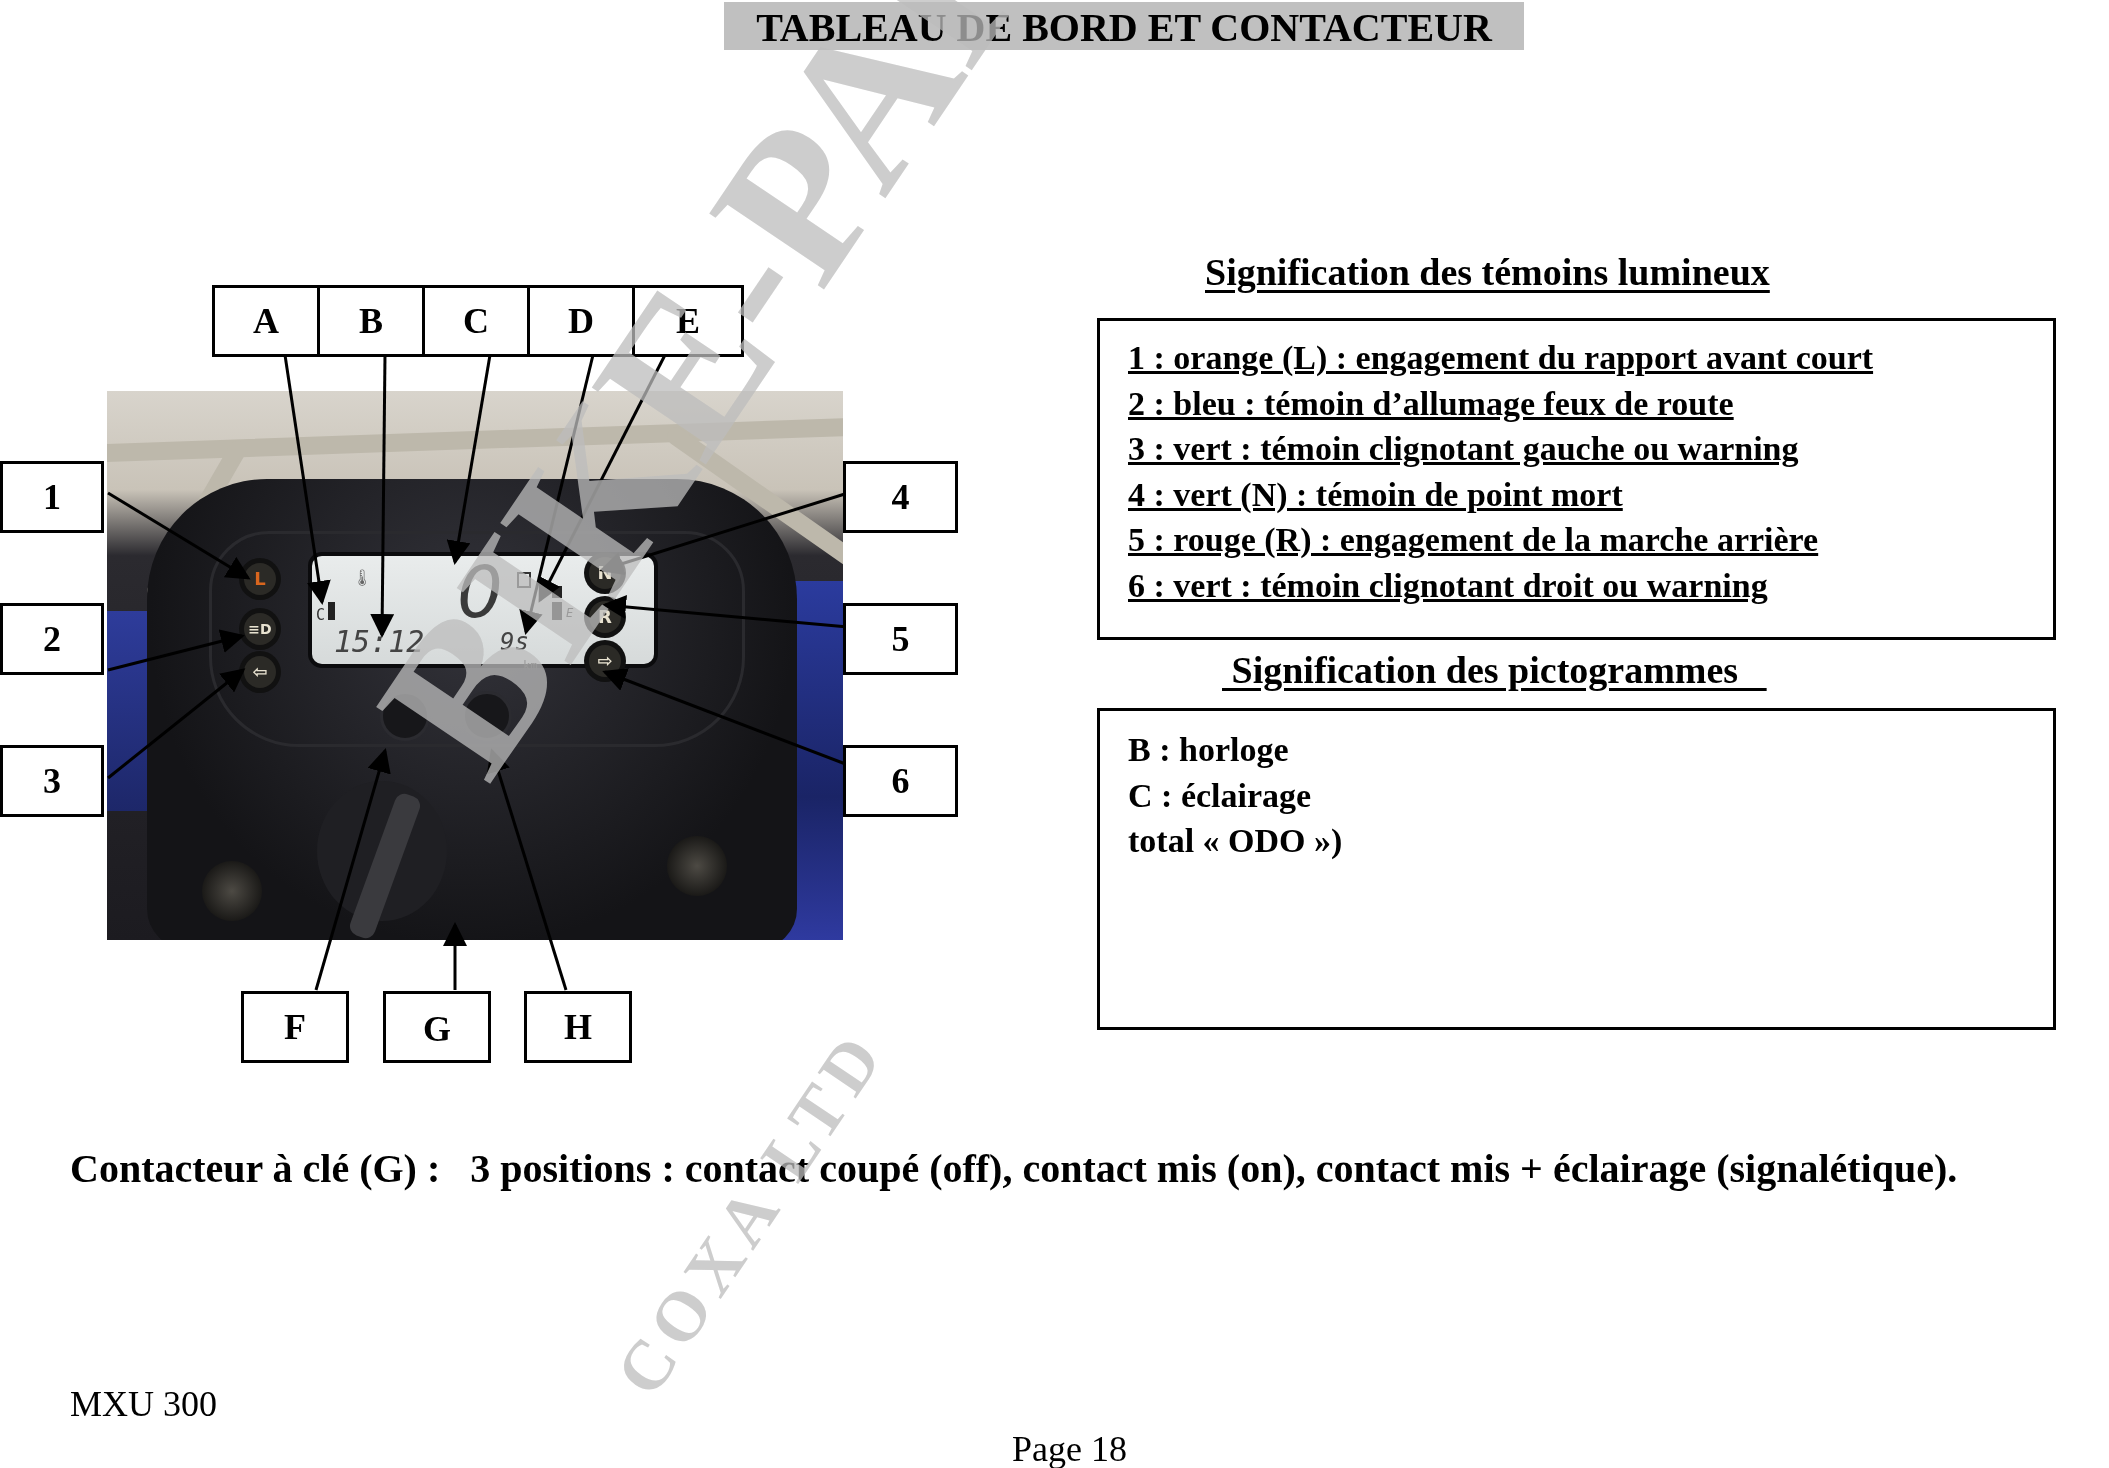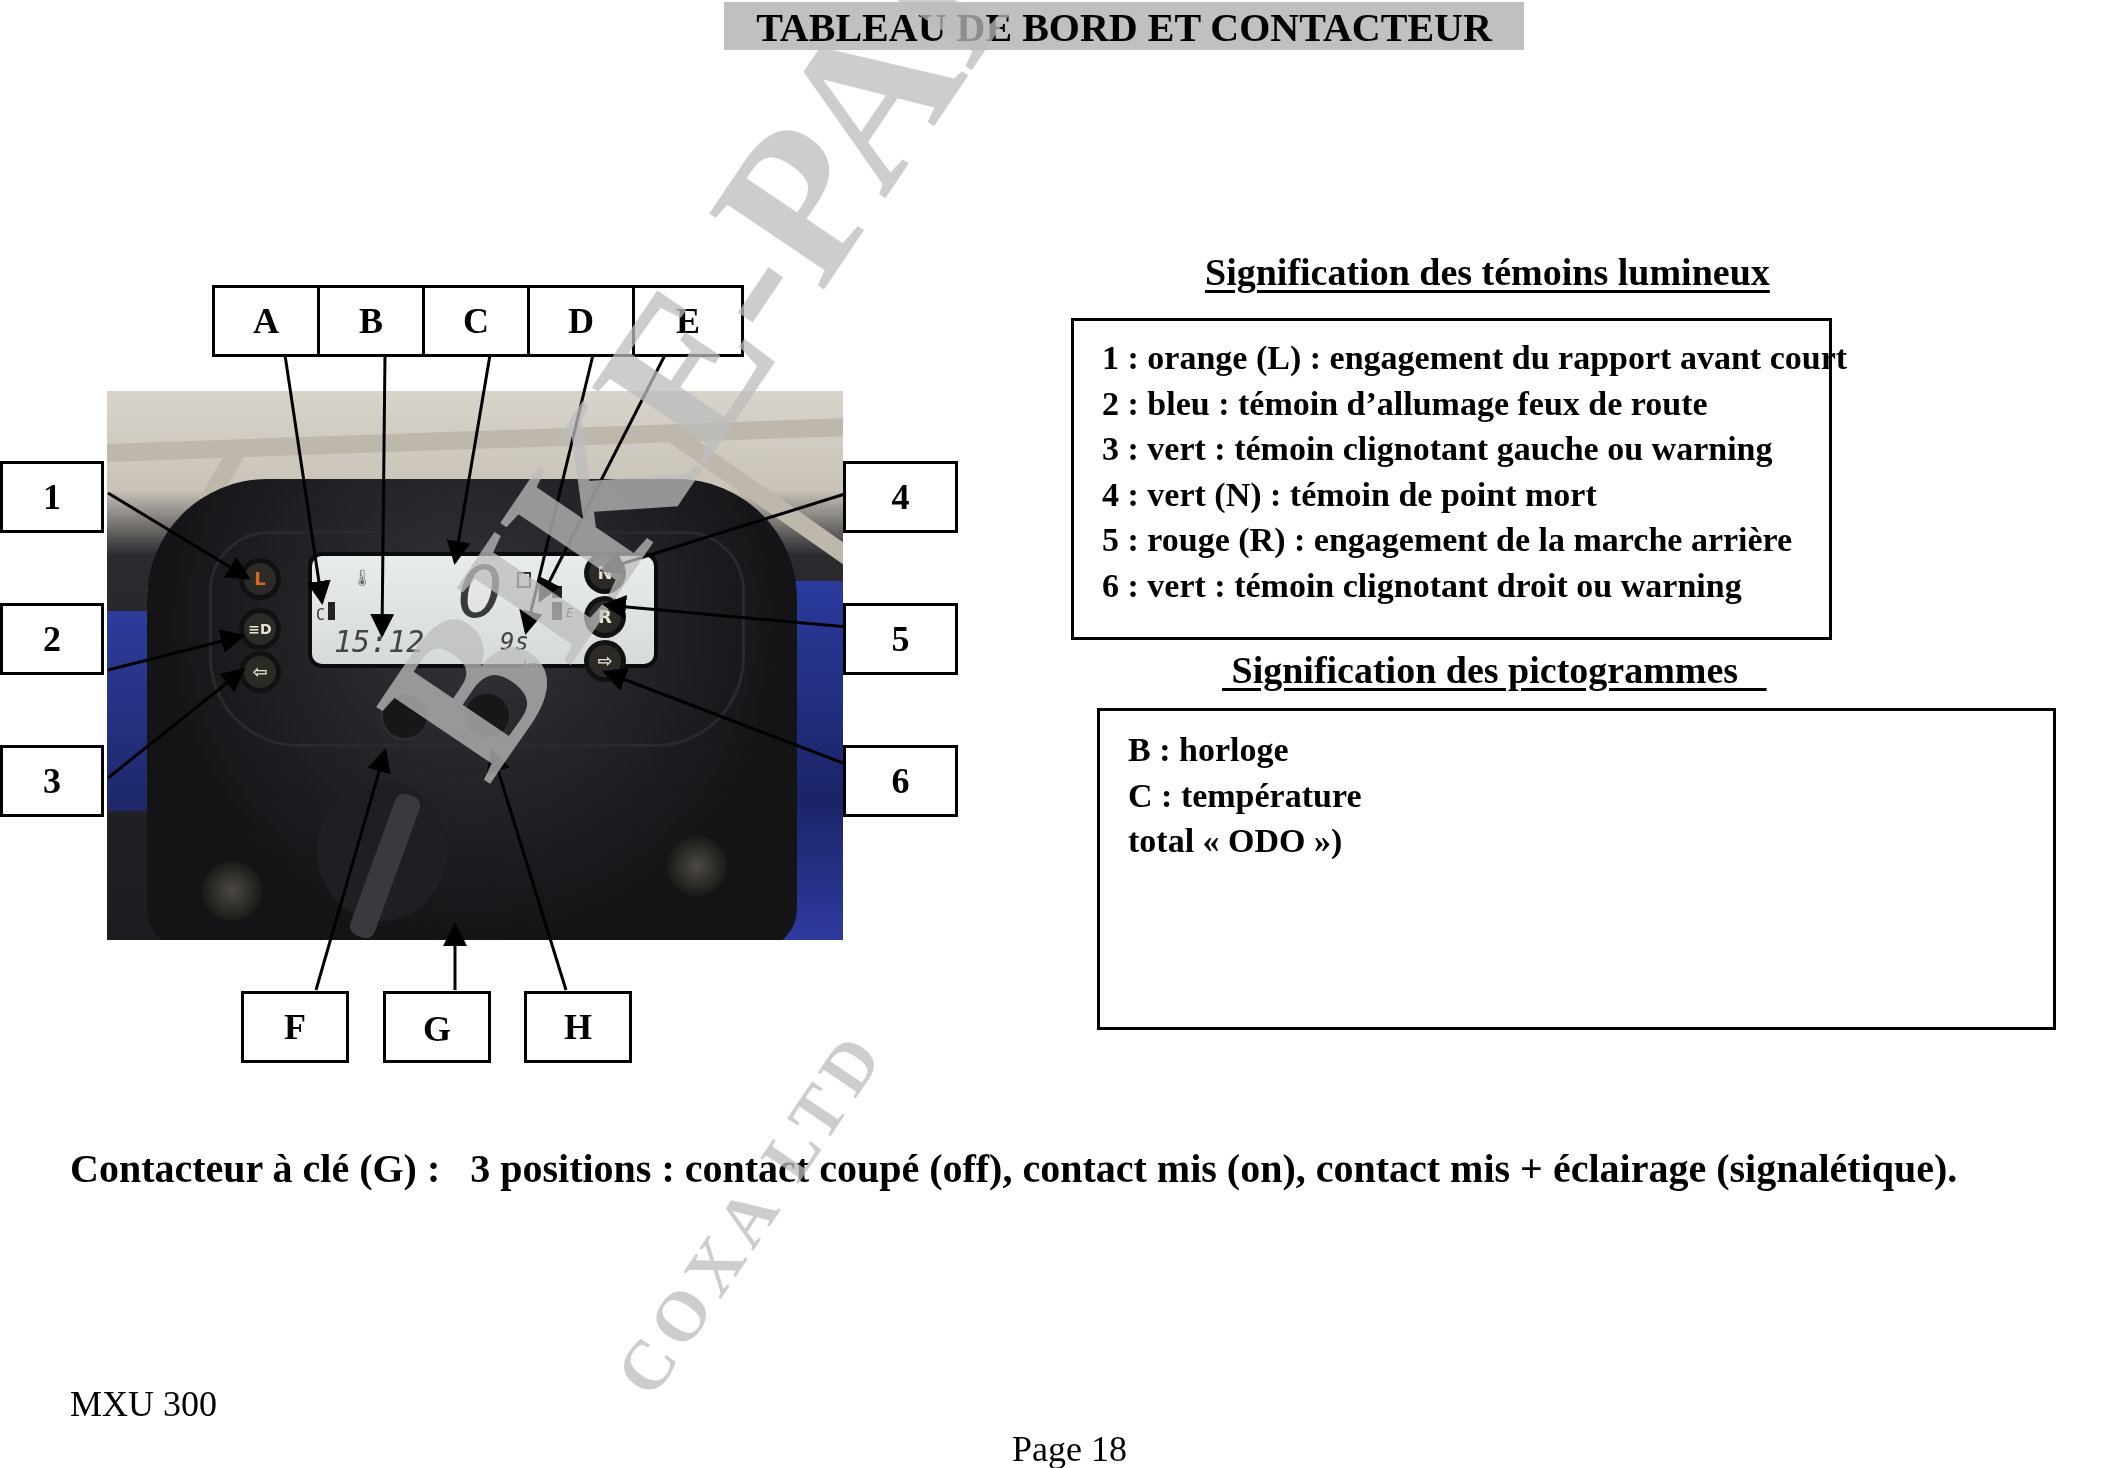--- a/index.html
+++ b/index.html
@@ -113,33 +113,33 @@
 
 <div class="box" style="left:843px;top:461px;width:115px;height:72px;line-height:66px;">4</div>
 <div class="box" style="left:843px;top:603px;width:115px;height:72px;line-height:66px;">5</div>
 <div class="box" style="left:843px;top:745px;width:115px;height:72px;line-height:66px;">6</div>
 
 <div class="box" style="left:241px;top:991px;width:108px;height:72px;line-height:66px;">F</div>
 <div class="box" style="left:383px;top:991px;width:108px;height:72px;line-height:70px;">G</div>
 <div class="box" style="left:524px;top:991px;width:108px;height:72px;line-height:66px;">H</div>
 
 <div class="heading" style="left:1205px;top:250px;">Signification des témoins lumineux</div>
-<div class="legend-box" style="left:1071px;top:318px;width:761px;height:322px;">
+<div class="legend-box" style="left:1097px;top:318px;width:959px;height:322px;text-decoration:underline;">
   <div>1 : orange (L) : engagement du rapport avant court</div>
   <div>2 : bleu : témoin d’allumage feux de route</div>
   <div>3 : vert : témoin clignotant gauche ou warning</div>
   <div>4 : vert (N) : témoin de point mort</div>
   <div>5 : rouge (R) : engagement de la marche arrière</div>
   <div>6 : vert : témoin clignotant droit ou warning</div>
 </div>
 
 <div class="heading" style="left:1222px;top:648px;"> Signification des pictogrammes   </div>
 <div class="legend-box" style="left:1097px;top:708px;width:959px;height:322px;padding-top:16px;">
   <div>B : horloge</div>
-  <div>C : température</div>
+  <div>C : éclairage</div>
   <div>total « ODO »)</div>
 </div>
 
 <div class="contact">Contacteur à clé (G) :   3 positions : contact coupé (off), contact mis (on), contact mis + éclairage (signalétique).</div>
 
 <div class="footer-model">MXU 300</div>
 <div class="footer-page">Page 18</div>
 
 <div class="wm" style="left:330px;top:680px;font-size:210px;transform:rotate(-56deg);transform-origin:left top;font-family:'Liberation Serif',serif;">BIKE-PARTS</div>
 <div class="wm" style="left:600px;top:1365px;font-size:70px;transform:rotate(-56deg);transform-origin:left top;font-family:'Liberation Serif',serif;letter-spacing:8px;">COXA LTD</div>

